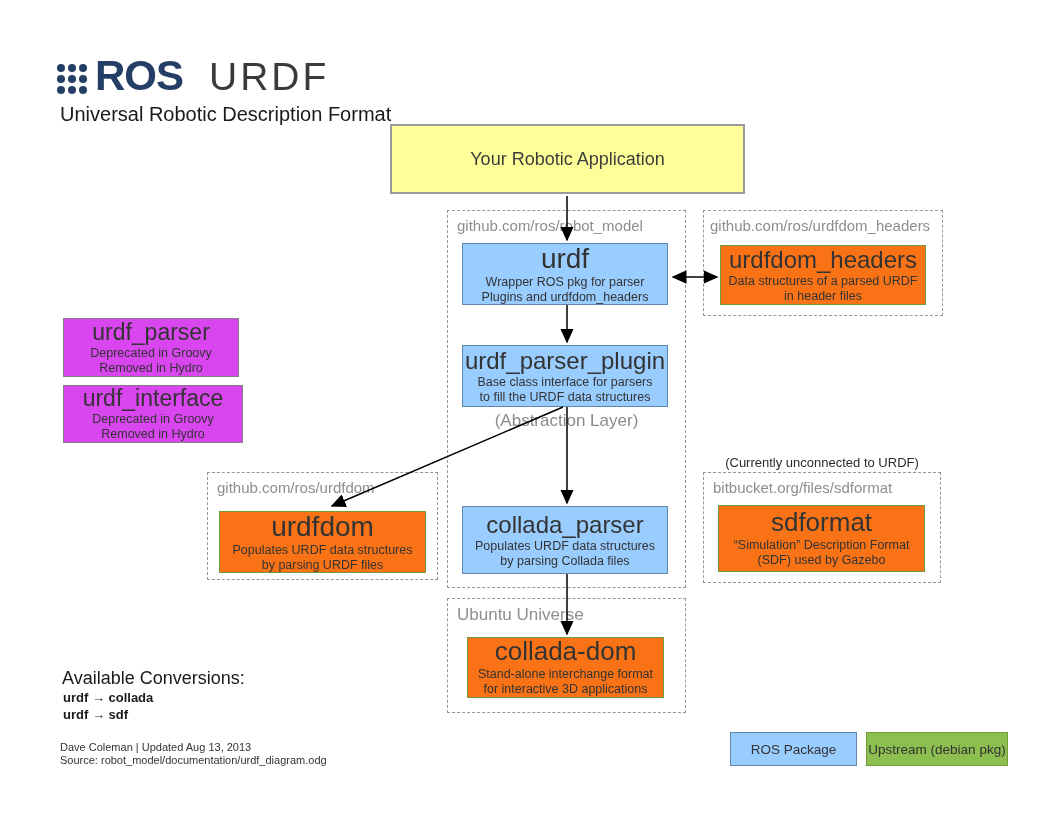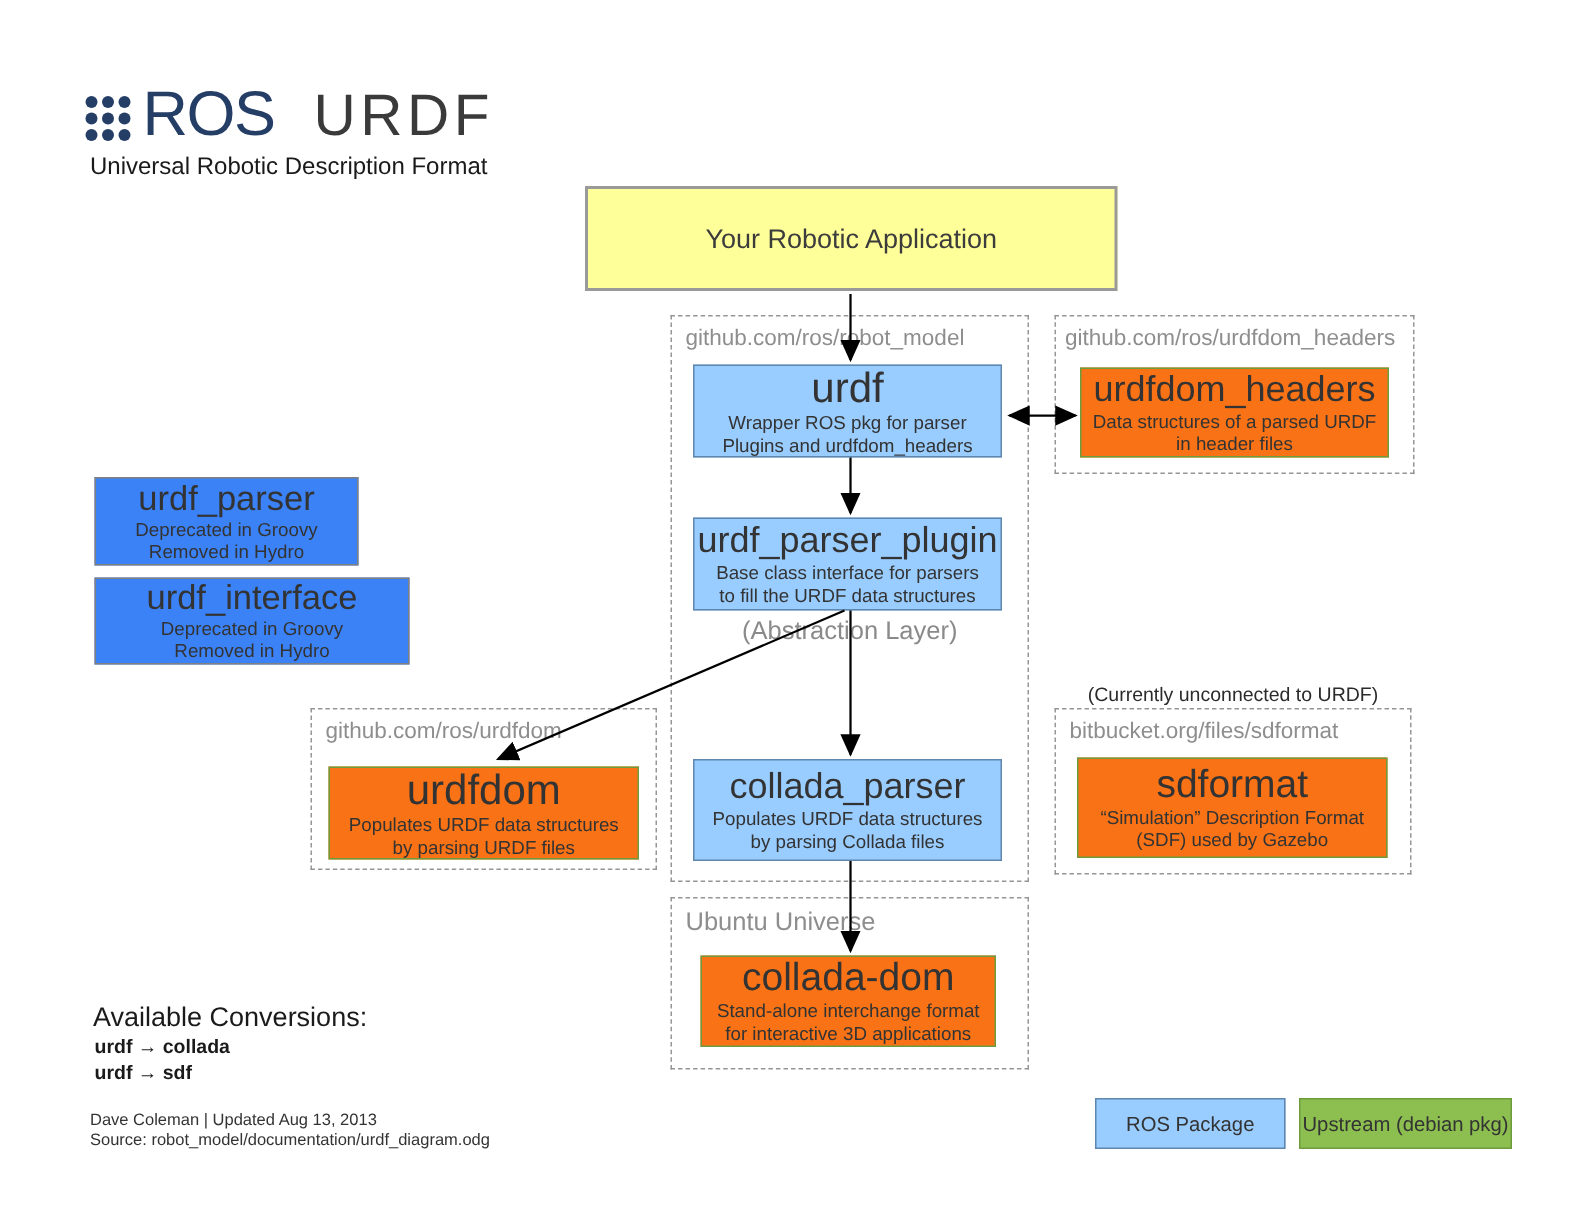--- a/index.html
+++ b/index.html
@@ -4,23 +4,23 @@
 <style>
   html,body { margin:0; padding:0; background:#ffffff; }
   #canvas {
     position:relative; width:1056px; height:816px; background:#ffffff;
     font-family:"Liberation Sans", sans-serif; overflow:hidden;
   }
   
   #logo-row { position:absolute; left:57px; top:52px; display:flex; align-items:baseline; }
   #ros-dots { display:grid; grid-template-columns:repeat(3,8px); grid-gap:3px; margin-right:8px; align-self:center; margin-top:6px; }
   #ros-dots span { width:8px; height:8px; border-radius:50%; background:#253e66; }
-  #logo-ros { font-size:42px; font-weight:normal; color:#253e66; letter-spacing:-1px; }
+  #logo-ros { font-size:42px; font-weight:bold; color:#253e66; letter-spacing:-1px; }
   #logo-title { font-size:39px; font-weight:400; color:#3a3a3a; letter-spacing:3px; margin-left:26px; }
-  #subtitle { position:absolute; left:60px; top:103px; font-size:16px; color:#1a1a1a; }
+  #subtitle { position:absolute; left:60px; top:103px; font-size:20px; color:#1a1a1a; }
 
   
   #app-box {
     position:absolute; left:390px; top:124px; width:355px; height:70px;
     background:#ffff99; border:2px solid #9a9a9a; box-sizing:border-box;
     display:flex; align-items:center; justify-content:center;
     font-size:18px; color:#3c3c3c;
   }
 
   
@@ -31,21 +31,21 @@
     position:absolute; left:9px; top:6px; font-size:15px; color:#8e8e8e; white-space:nowrap;
   }
 
   
   .node {
     position:absolute; box-sizing:border-box; text-align:center;
     display:flex; flex-direction:column; justify-content:center; align-items:center;
   }
   .node.blue  { background:#99ccff; border:1px solid #5f86ad; }
   .node.green { background:#f97316; border:1px solid #6e9c3c; }
-  .node.gray  { background:#3b82f6; border:1px solid #808080; }
+  .node.gray  { background:#d946ef; border:1px solid #808080; }
   .node-title { color:#333333; line-height:1.05; }
   .t28 { font-size:28px; } .t26 { font-size:26px; } .t24 { font-size:24px; } .t22 { font-size:23px; }
   .node-desc { font-size:12.5px; color:#333333; line-height:1.18; margin-top:2px; }
 
   .annotation { position:absolute; text-align:center; }
   #abstraction-layer { left:447px; top:411px; width:239px; font-size:17px; color:#8a8a8a; }
   #sdformat-note { left:700px; top:455px; width:244px; font-size:13px; color:#2b2b2b; }
 
   
   #conversions-title { position:absolute; left:62px; top:668px; font-size:18px; color:#1a1a1a; }
@@ -125,21 +125,21 @@
   </div>
 
   <div class="node gray" style="left:63px;top:318px;width:176px;height:59px">
     <div class="node-title t22">urdf_parser</div>
     <div class="node-desc">
       <span>Deprecated in Groovy</span><br>
       <span>Removed in Hydro</span>
     </div>
   </div>
 
-  <div class="node gray" style="left:63px;top:385px;width:210px;height:58px">
+  <div class="node gray" style="left:63px;top:385px;width:180px;height:58px">
     <div class="node-title t22">urdf_interface</div>
     <div class="node-desc">
       <span>Deprecated in Groovy</span><br>
       <span>Removed in Hydro</span>
     </div>
   </div>
 
   <div class="node blue" style="left:462px;top:345px;width:206px;height:62px">
     <div class="node-title t24">urdf_parser_plugin</div>
     <div class="node-desc">

